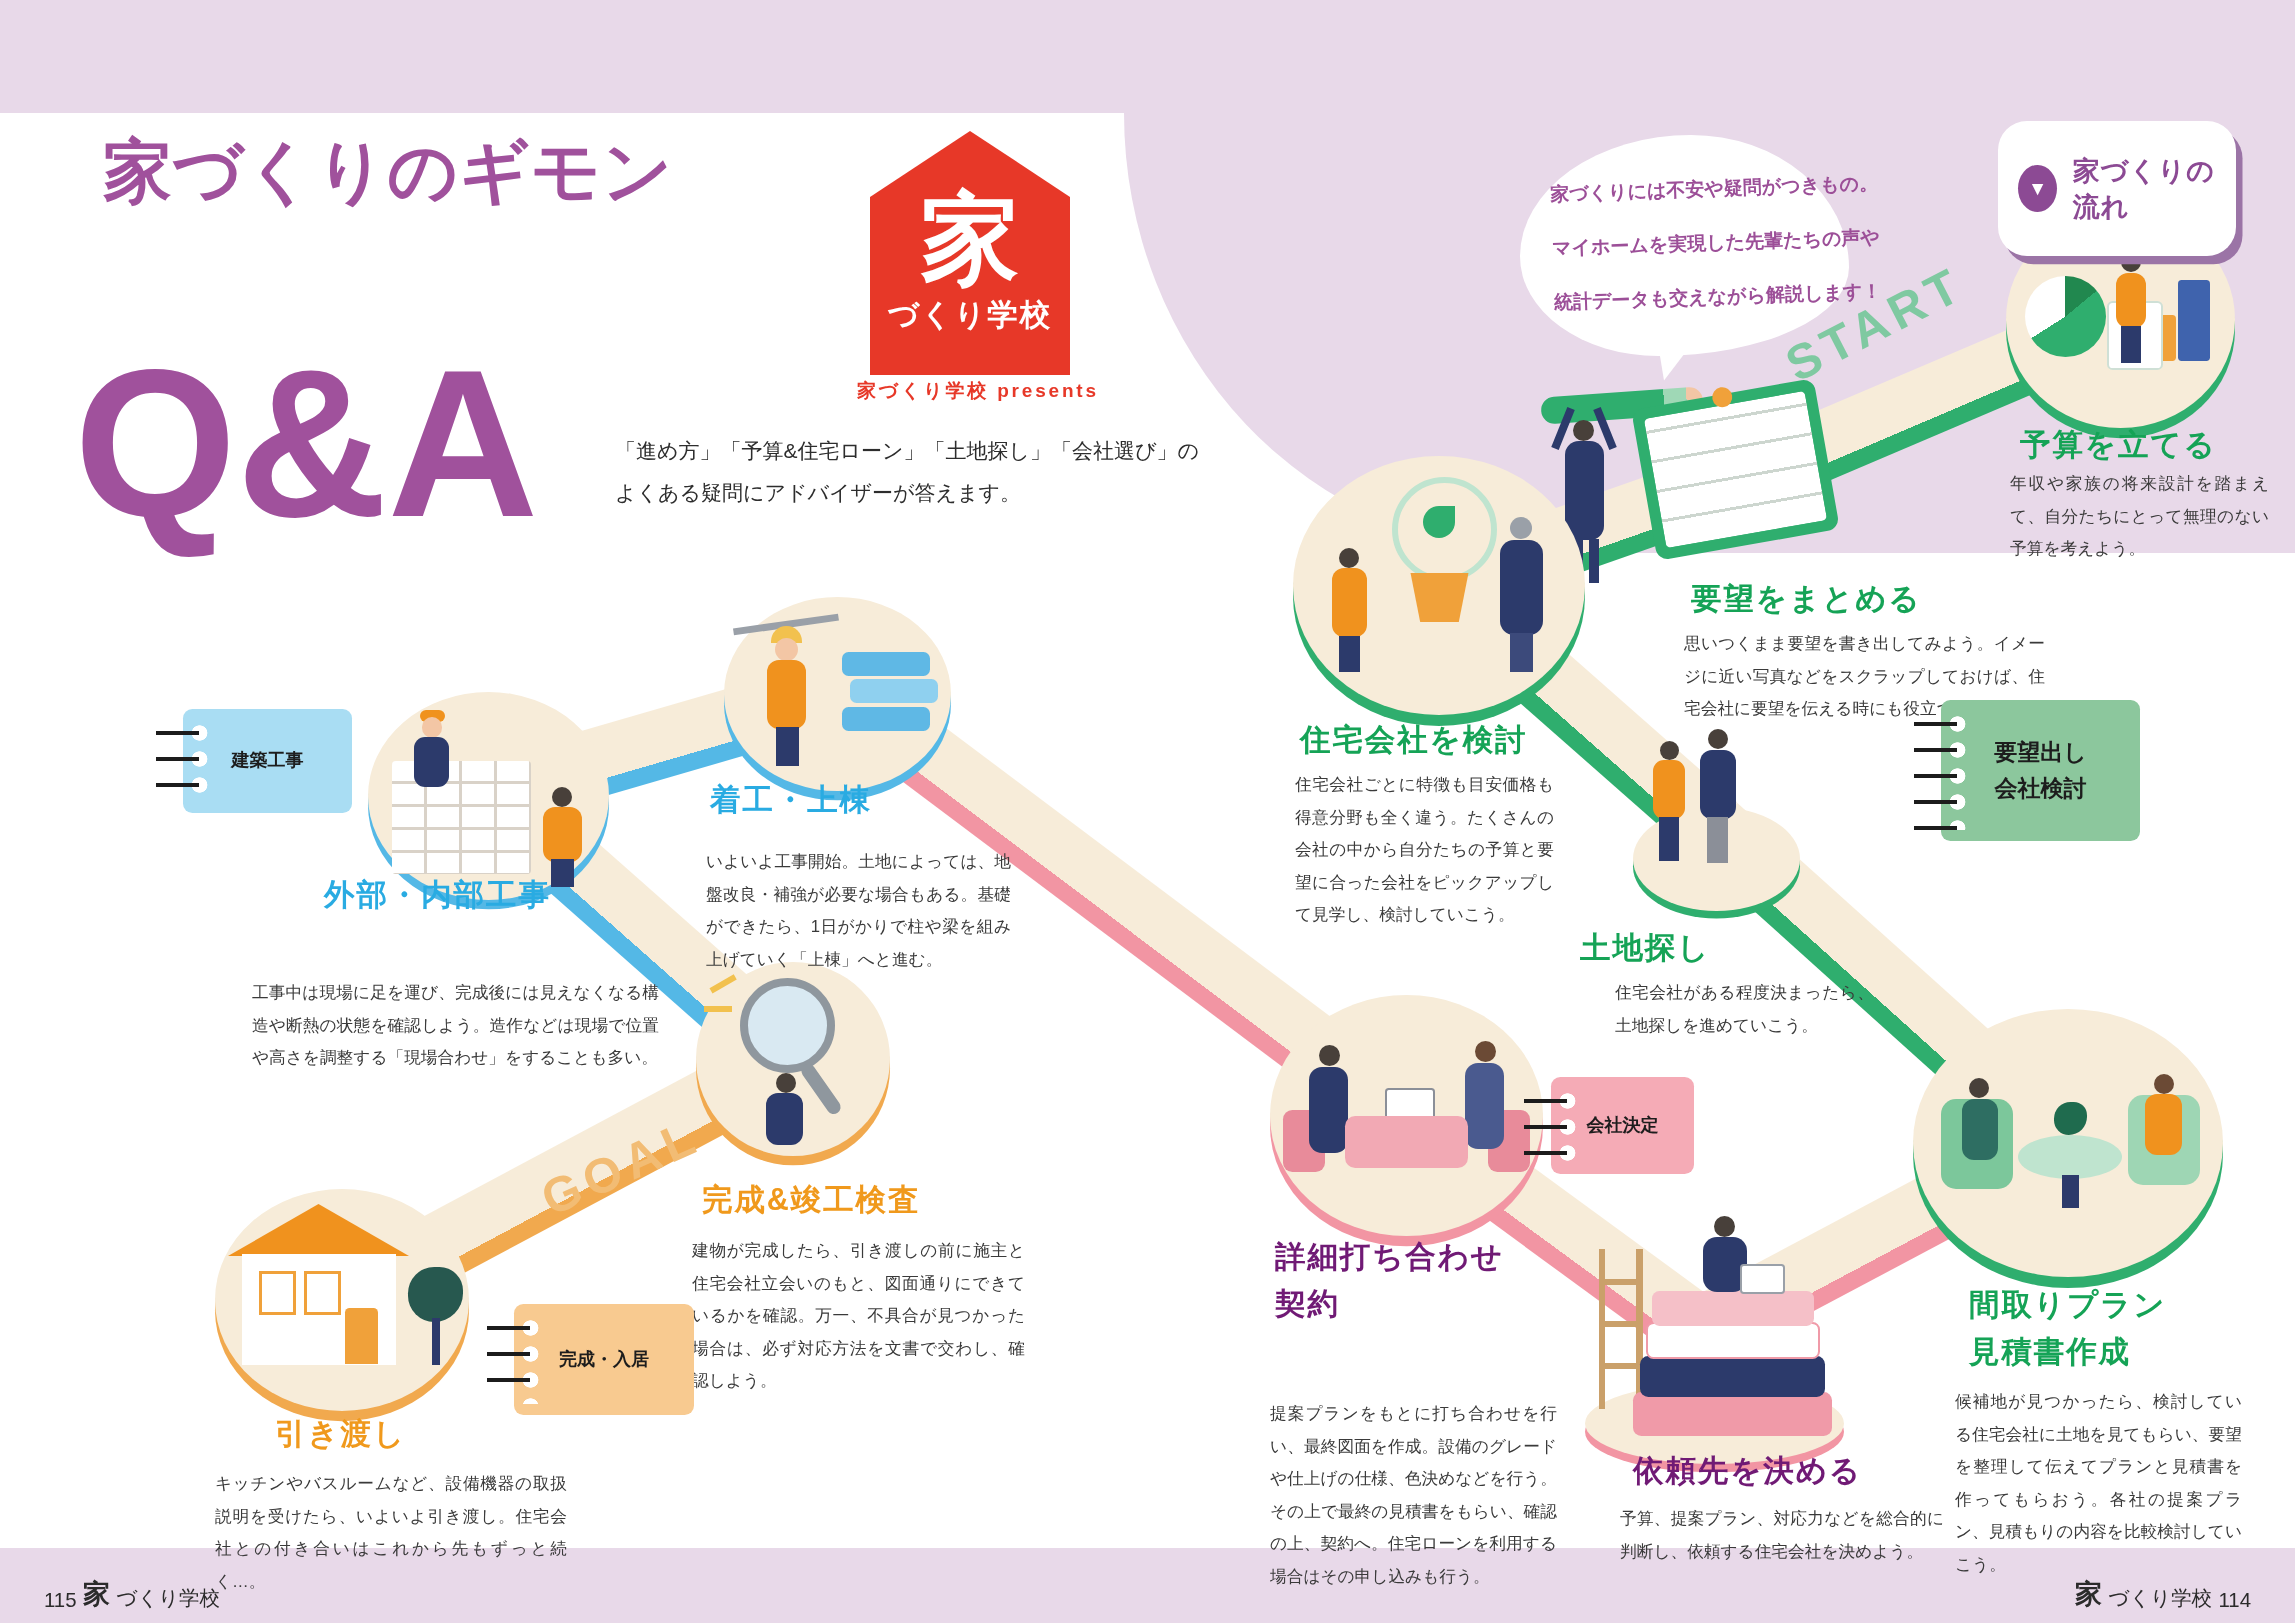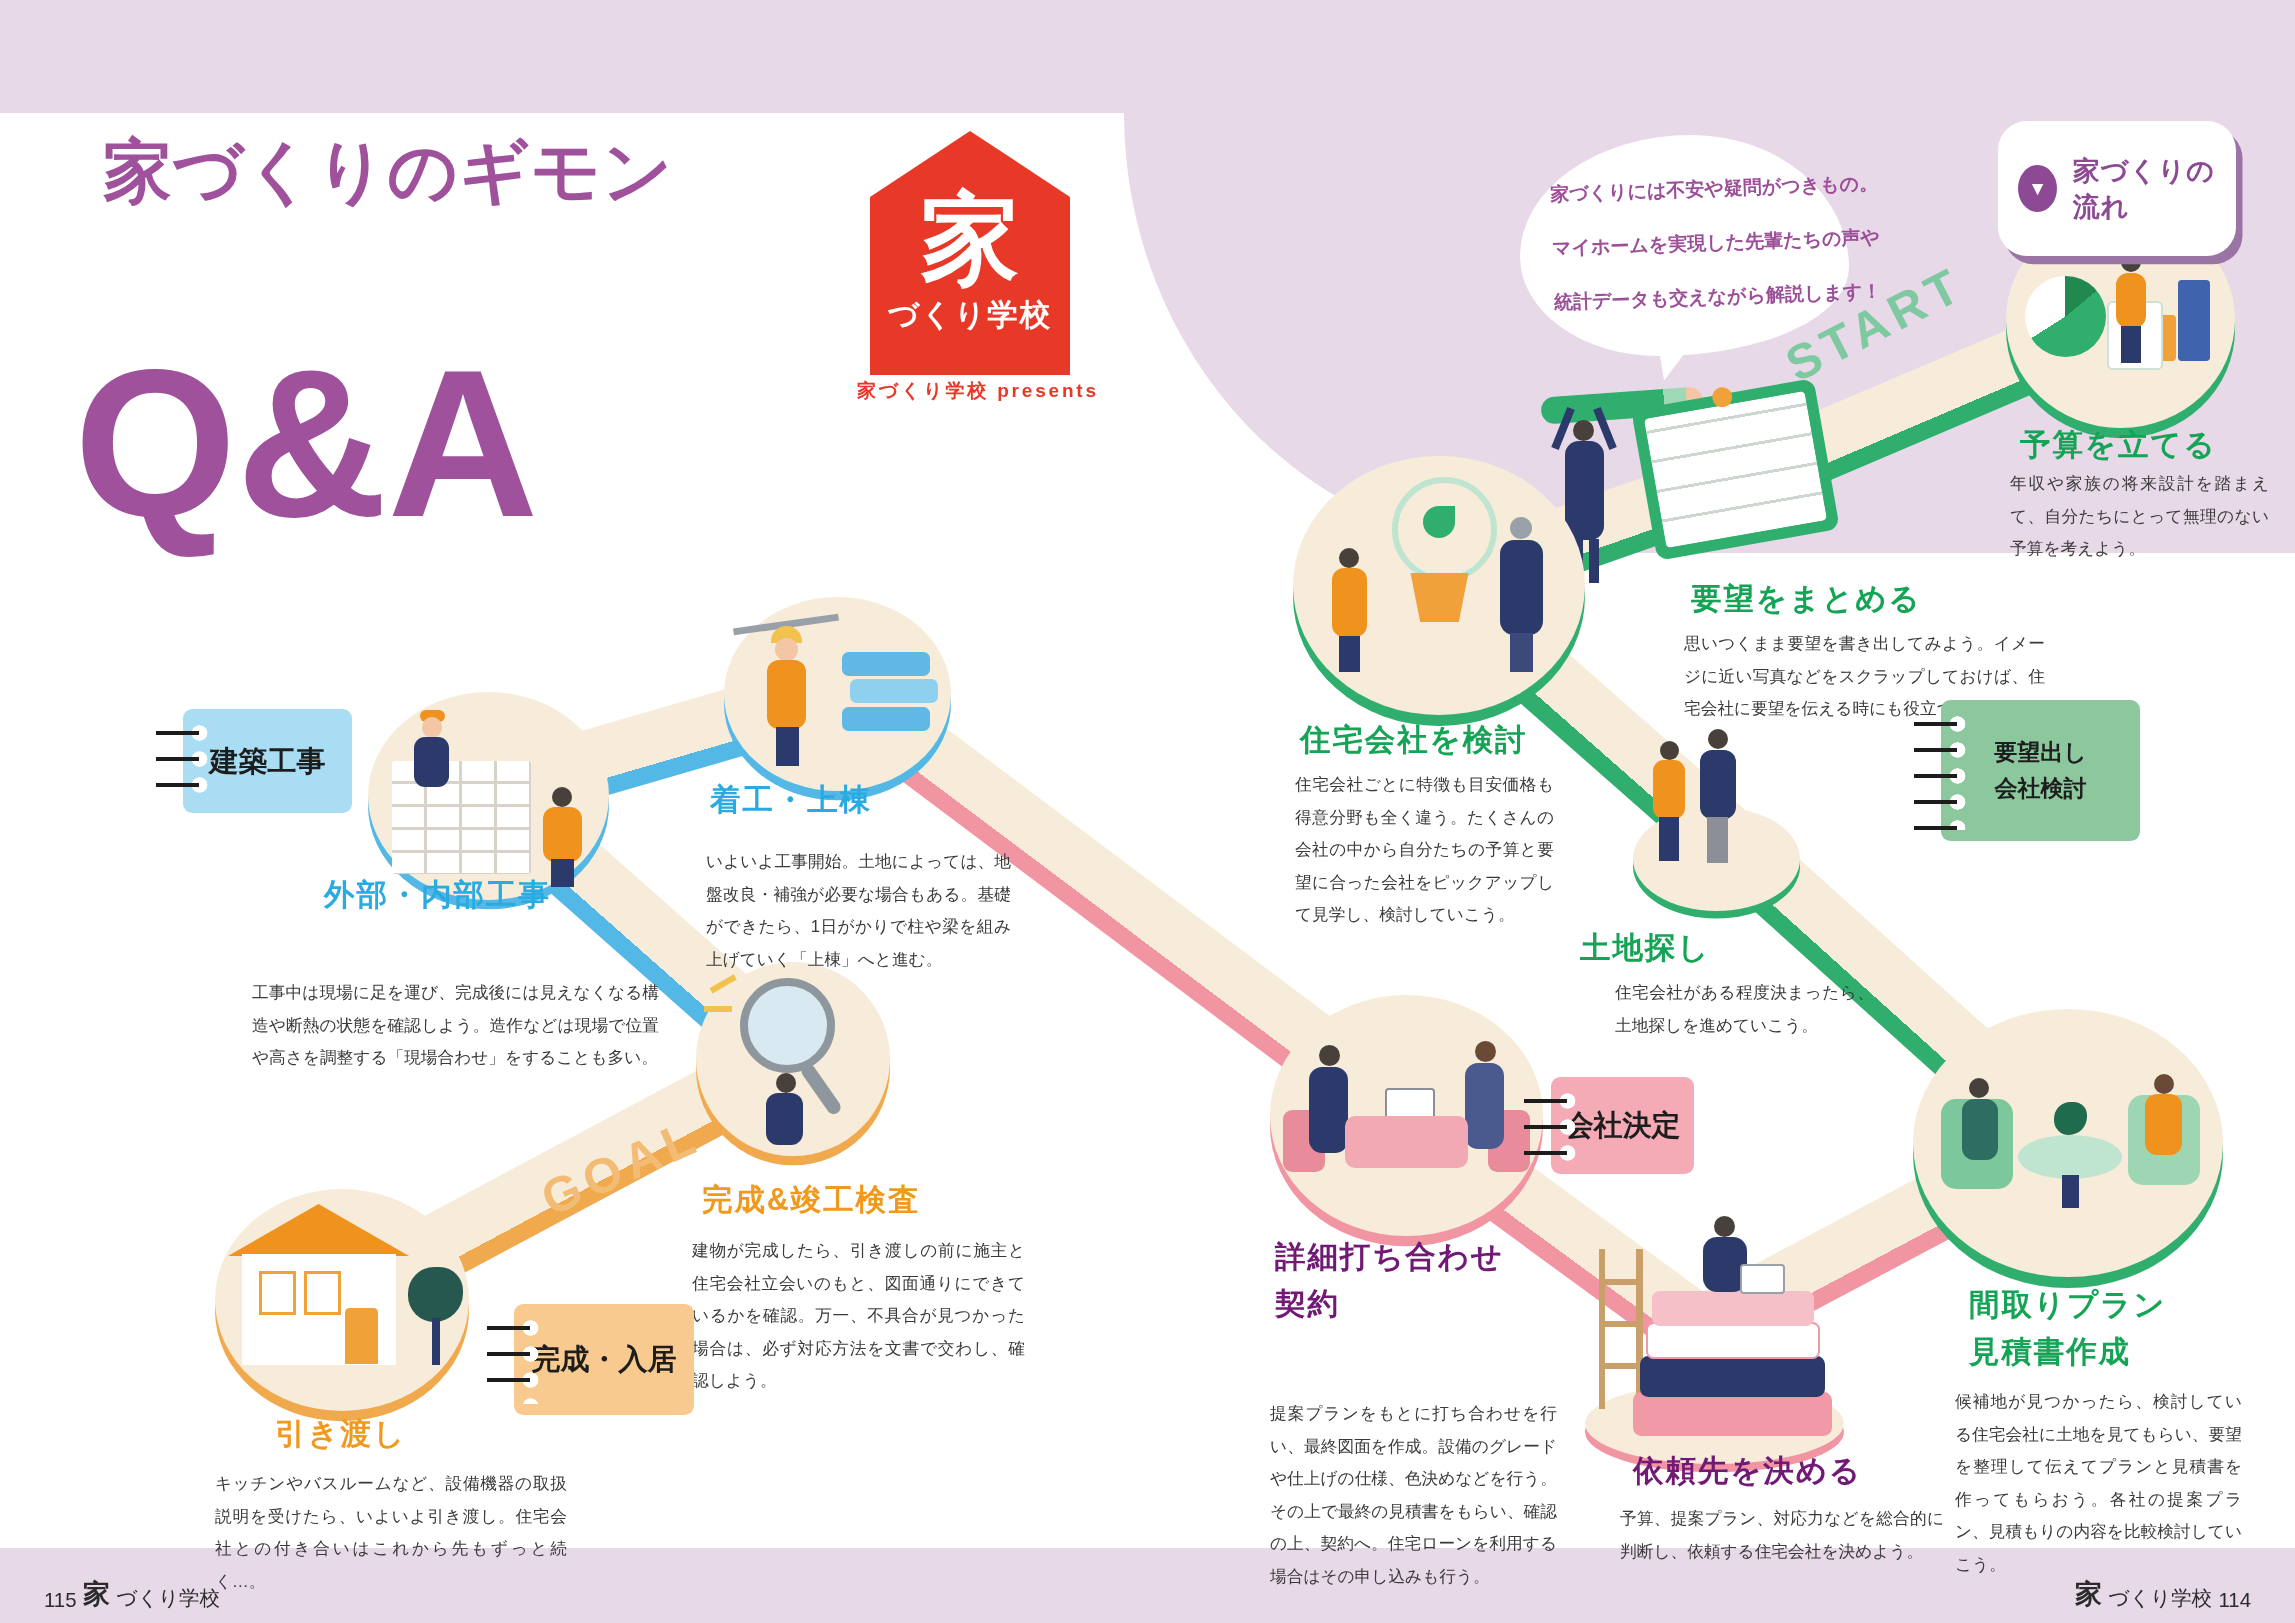--- a/index.html
+++ b/index.html
@@ -34,21 +34,21 @@
   .badge{position:absolute;left:1998px;top:121px;width:238px;height:135px;background:#fff;border-radius:29px;
          box-shadow:6.5px 8.3px 0 #9b74a6;display:flex;align-items:center;gap:15.7px;padding:0 0 0 20.4px;box-sizing:border-box;}
   .badge .dot{width:47px;height:47px;border-radius:50%;background:#8c4a94;color:#fff;display:flex;
          align-items:center;justify-content:center;font-size:19.4px;}
   .badge .lbl{font-size:27px;font-weight:800;color:#8c4a94;letter-spacing:0.9px;}
   .route-word{position:absolute;font-size:49px;font-weight:700;letter-spacing:6.5px;}
   .step-title{position:absolute;font-size:30.5px;font-weight:800;letter-spacing:1.9px;white-space:pre-line;line-height:1.55;}
   .step-body{position:absolute;font-size:16.7px;line-height:1.95;color:#3a3a3a;text-align:justify;}
   .c-green{color:#15a356}.c-blue{color:#29abe2}.c-pink{color:#701a75}.c-orange{color:#f0991c}
   .tag{position:absolute;border-radius:9.3px;display:flex;align-items:center;justify-content:center;
-       font-weight:800;font-size:29px;color:#1d1d1d;white-space:pre-line;line-height:1.55;text-align:center;}
+       font-weight:800;font-size:18px;color:#1d1d1d;white-space:pre-line;line-height:1.55;text-align:center;}
   .tag::before{content:"";position:absolute;left:7.4px;top:11px;bottom:11px;width:18.5px;
        background-image:radial-gradient(circle at 9.3px 13px,#fff 7.4px,rgba(255,255,255,0) 7.9px);
        background-size:18.5px 26px;background-repeat:repeat-y;}
   .tag::after{content:"";position:absolute;left:-27px;top:11px;bottom:11px;width:43px;
        background-image:repeating-linear-gradient(to bottom,transparent 0 11px,#1c1c1c 11px 15px,transparent 15px 26px);}
   .folio{position:absolute;top:1576px;font-size:20.4px;color:#2b2b2b;display:flex;align-items:flex-end;gap:6.5px;}
   .folio .mk{font-size:27px;font-weight:800;}
   .ill{position:absolute;}
 </style>
 </head>
@@ -243,20 +243,24 @@
   </div>
   <div class="tag" style="left:1551px;top:1077px;width:143px;height:97px;background:#f5abb6;">
     <span>会社決定</span>
   </div>
   <div class="tag" style="left:514px;top:1304px;width:180px;height:111px;background:#f8ca90;">
     <span>完成・入居</span>
   </div>
 
   <div class="title-accent">家づくりのギモン</div>
   <div class="title-qa">Q&amp;A</div>
+  <div class="lead">
+    <div>「進め方」「予算&amp;住宅ローン」「土地探し」「会社選び」の</div>
+    <div>よくある疑問にアドバイザーが答えます。</div>
+  </div>
   <div class="logo">
     <div class="mark">家</div>
     <div class="nm">づくり学校</div>
   </div>
   <div class="presents">家づくり学校 presents</div>
 
   <div class="bubble">
     <div class="bubble-text">
       <div>家づくりには不安や疑問がつきもの。</div>
       <div>マイホームを実現した先輩たちの声や</div>

